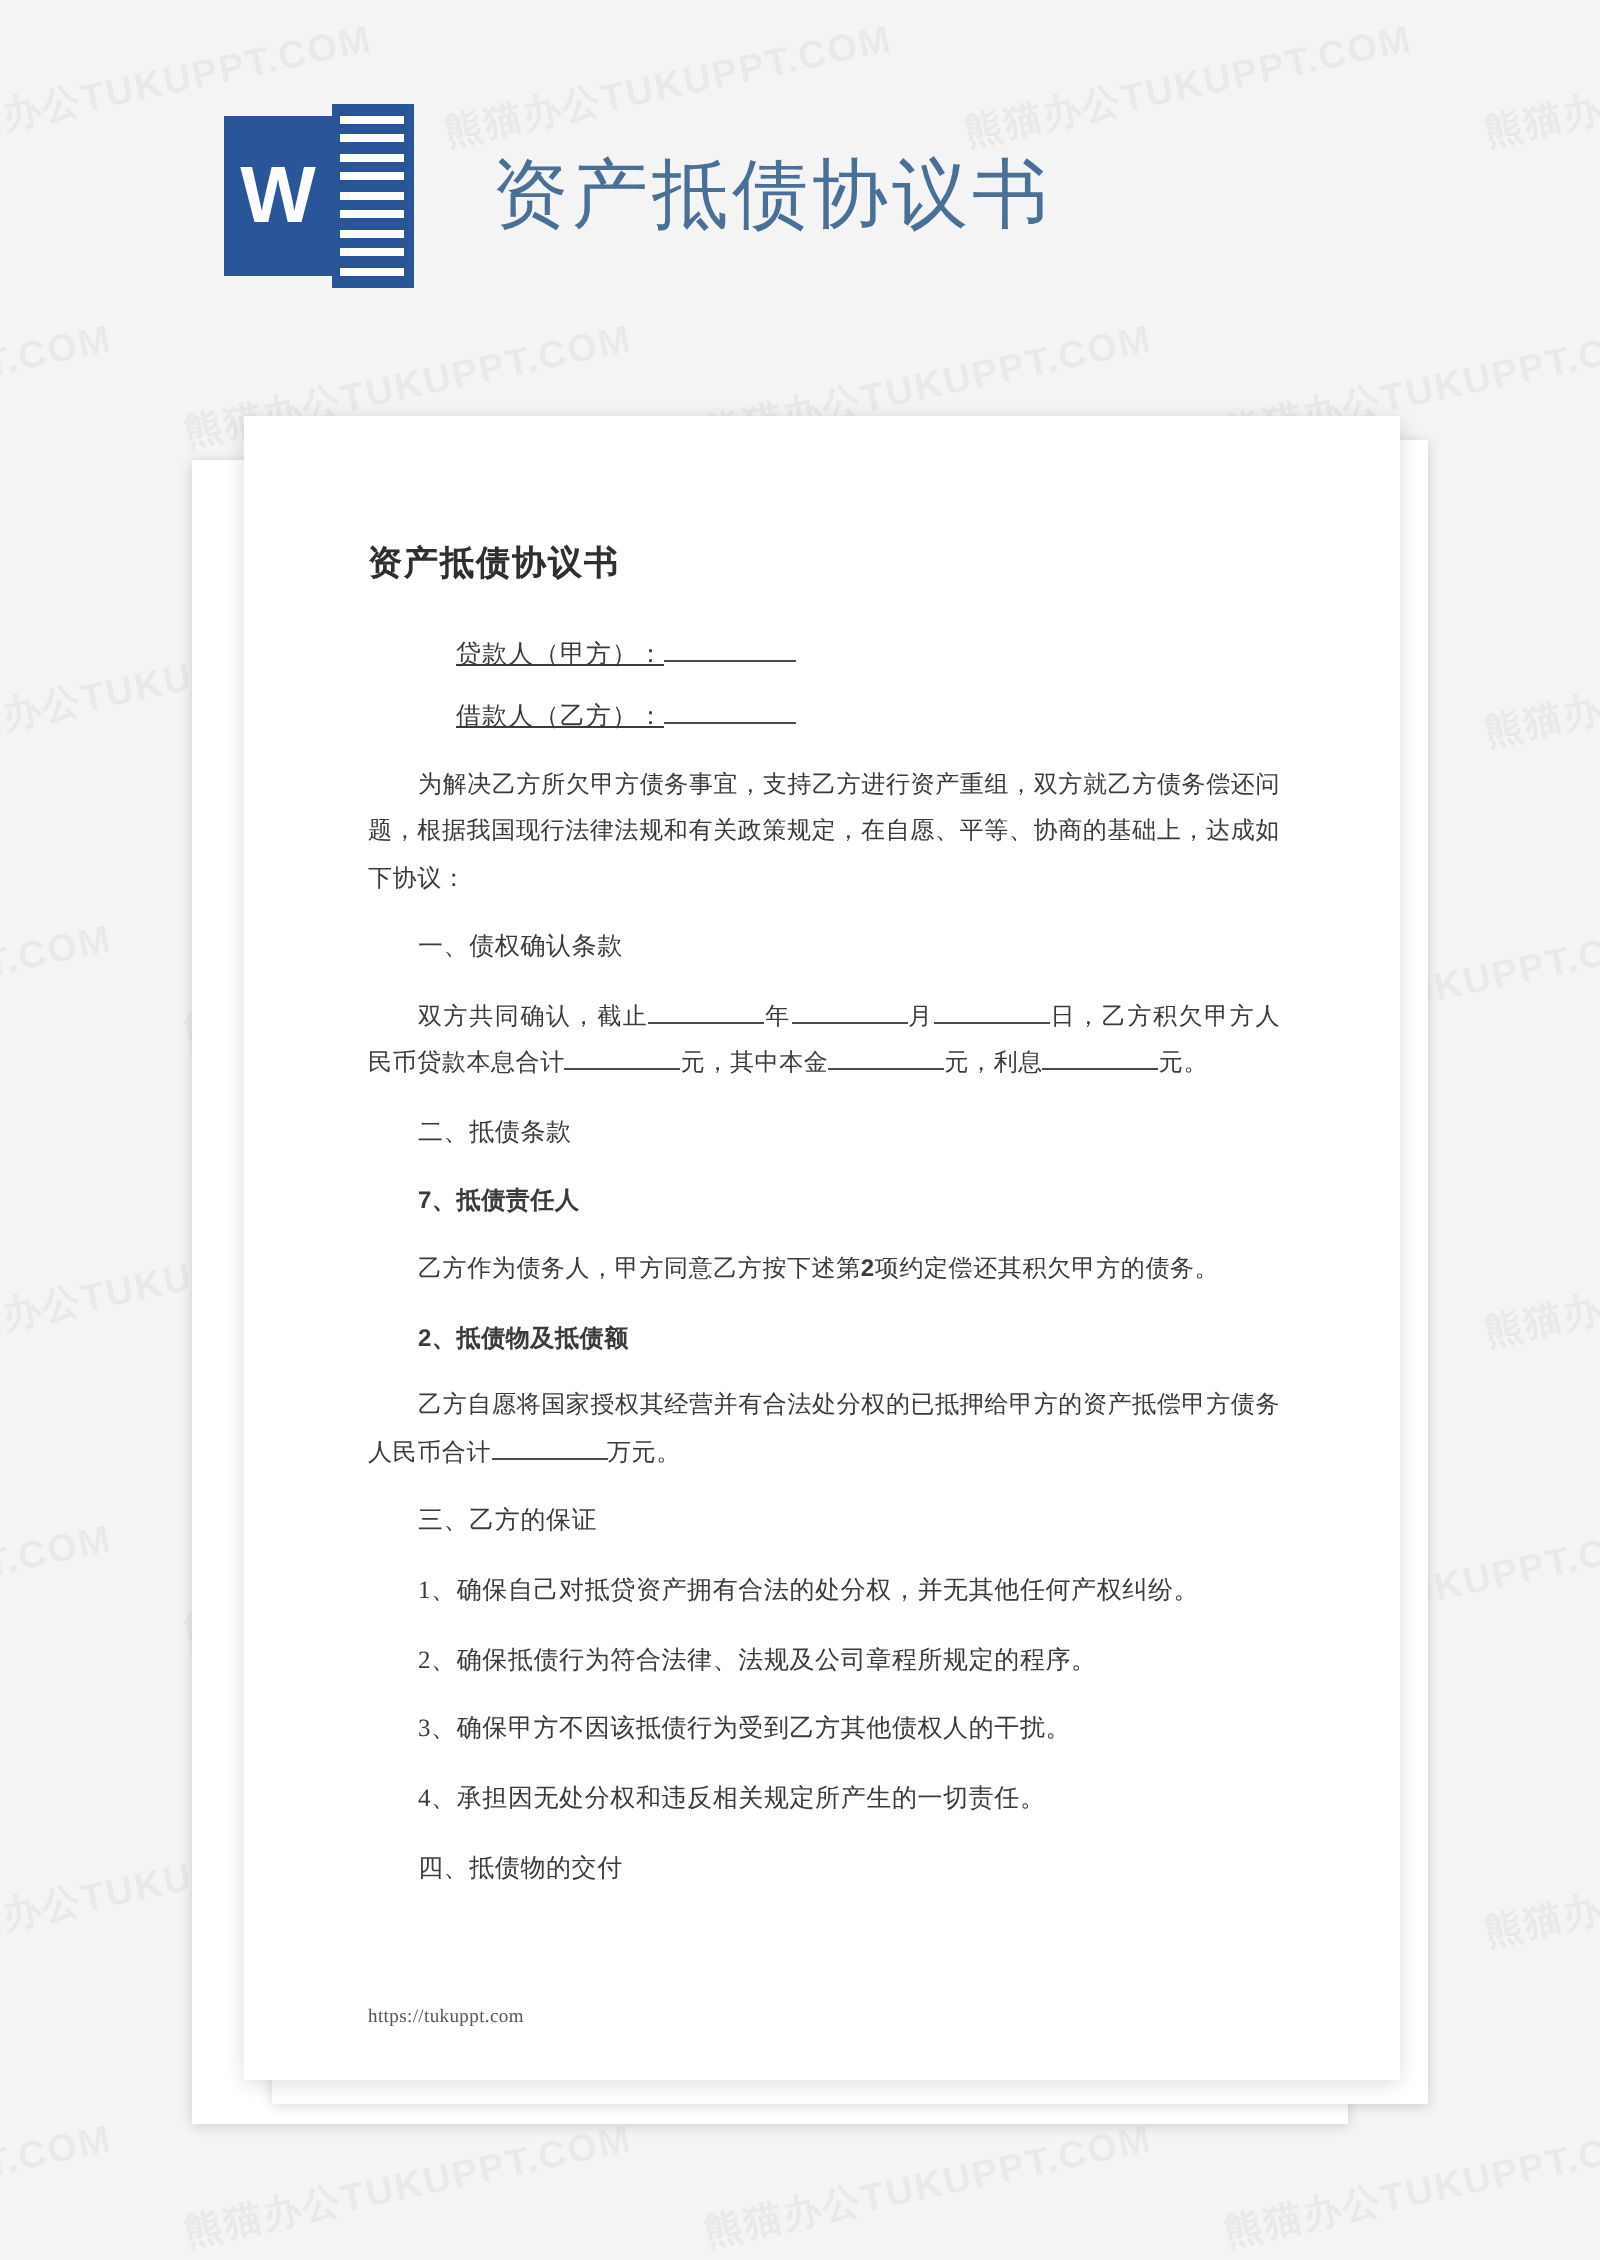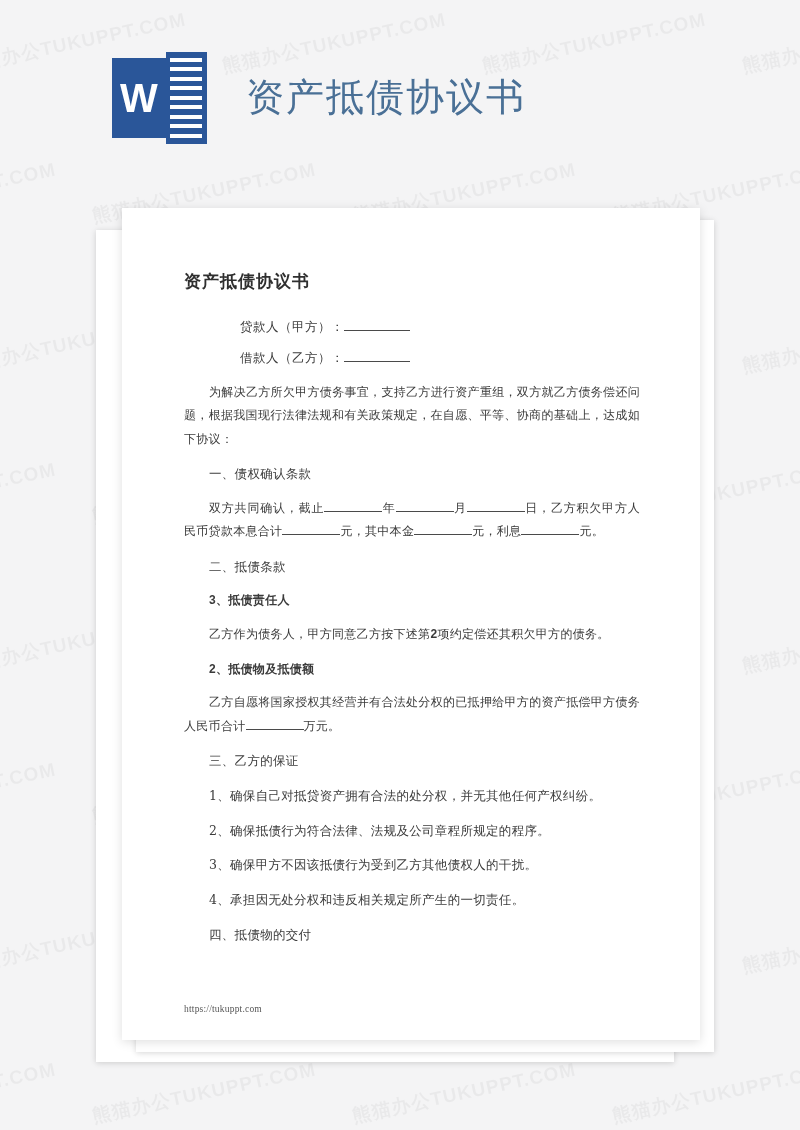--- a/index.html
+++ b/index.html
@@ -149,23 +149,24 @@
   #body-heading {
     font-size: 17px;
     font-weight: bold;
     color: #2f2f2f;
     margin-bottom: 26px;
     letter-spacing: 1px;
   }
 
   .party-line {
     font-size: 12.5px;
-    margin: 0 0 14px 56px;
+    margin: 0 0 14px 44px;
     letter-spacing: 0.5px;
     white-space: nowrap;
+    text-decoration: underline;
   }
   .blank {
     display: inline-block;
     border-bottom: 1px solid #4a4a4a;
     vertical-align: baseline;
   }
   .blank-sm { width: 58px; }
   .blank-md { width: 66px; }
 
   .para {
@@ -175,20 +176,21 @@
     text-indent: 25px;
     text-align: justify;
     letter-spacing: 0.3px;
   }
   .clause {
     font-size: 12.5px;
     line-height: 1.9;
     margin: 0 0 11px 0;
     text-indent: 25px;
     letter-spacing: 0.3px;
+    font-family: Liberation Serif, serif;
   }
   .clause-num {
     font-family: "Liberation Sans", sans-serif;
     font-weight: bold;
     font-size: 12px;
   }
   .inline-num {
     font-family: "Liberation Sans", sans-serif;
     font-weight: bold;
   }
@@ -277,21 +279,21 @@
       </div>
 
       <p class="para">为解决乙方所欠甲方债务事宜，支持乙方进行资产重组，双方就乙方债务偿还问题，根据我国现行法律法规和有关政策规定，在自愿、平等、协商的基础上，达成如下协议：</p>
 
       <p class="clause">一、债权确认条款</p>
 
       <p class="para"><span>双方共同确认，截止</span><span class="blank blank-sm"></span><span>年</span><span class="blank blank-sm"></span><span>月</span><span class="blank blank-sm"></span><span>日，乙方积欠甲方人民币贷款本息合计</span><span class="blank blank-sm"></span><span>元，其中本金</span><span class="blank blank-sm"></span><span>元，利息</span><span class="blank blank-sm"></span><span>元。</span></p>
 
       <p class="clause">二、抵债条款</p>
 
-      <p class="clause clause-num">3、抵债责任人</p>
+      <p class="clause clause-num">7、抵债责任人</p>
 
       <p class="para"><span>乙方作为债务人，甲方同意乙方按下述第</span><span class="inline-num">2</span><span>项约定偿还其积欠甲方的债务。</span></p>
 
       <p class="clause clause-num">2、抵债物及抵债额</p>
 
       <p class="para"><span>乙方自愿将国家授权其经营并有合法处分权的已抵押给甲方的资产抵偿甲方债务人民币合计</span><span class="blank blank-sm"></span><span>万元。</span></p>
 
       <p class="clause">三、乙方的保证</p>
 
       <p class="clause">1、确保自己对抵贷资产拥有合法的处分权，并无其他任何产权纠纷。</p>

